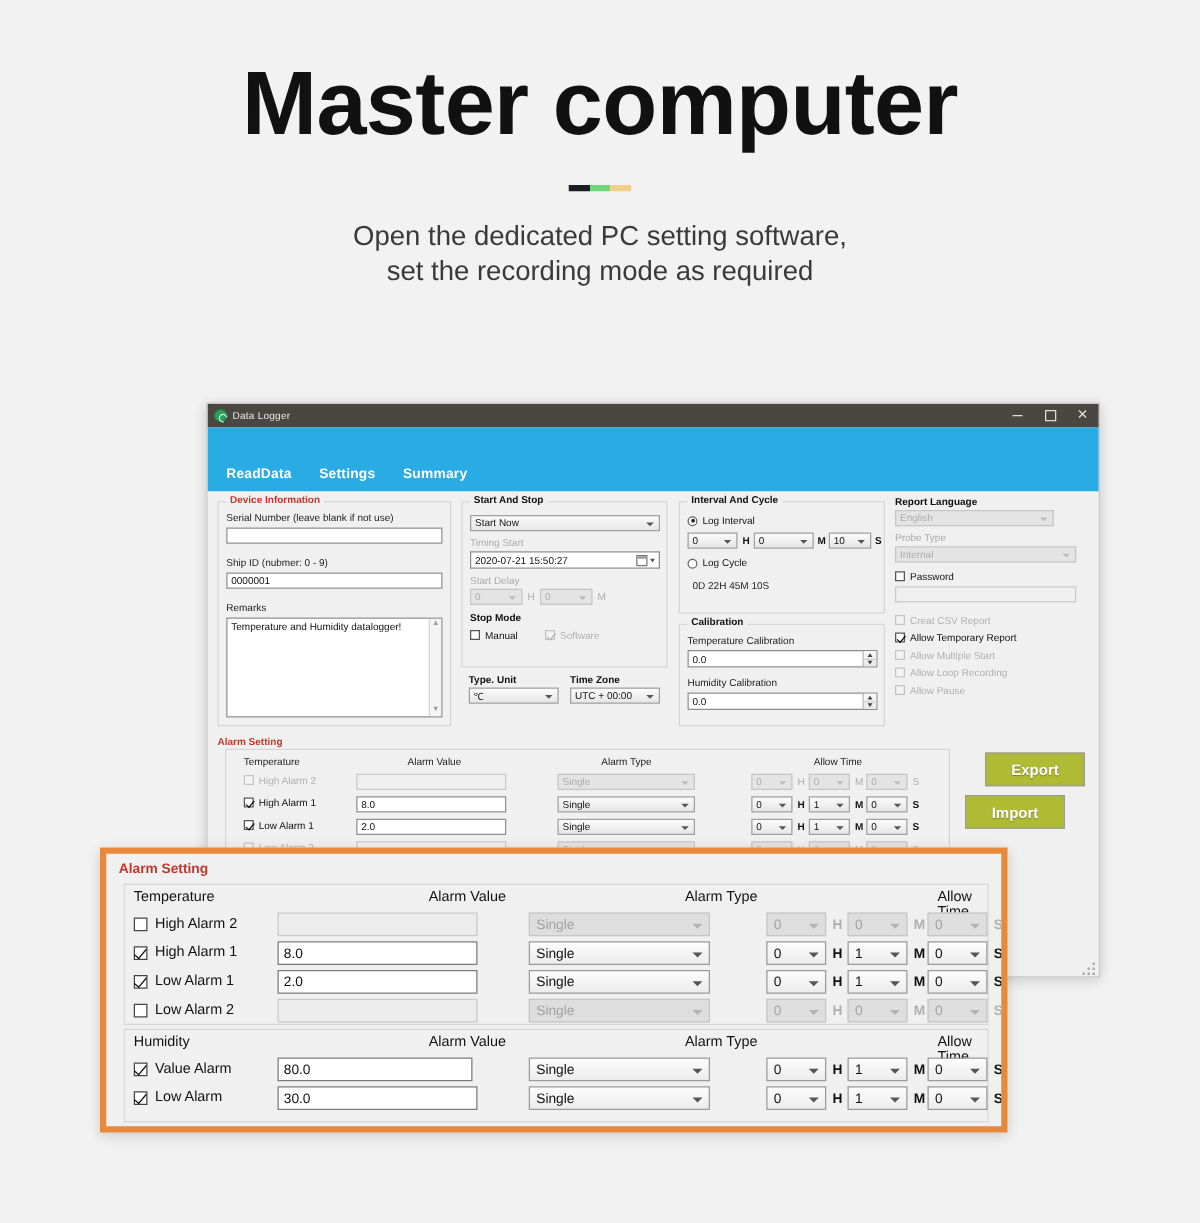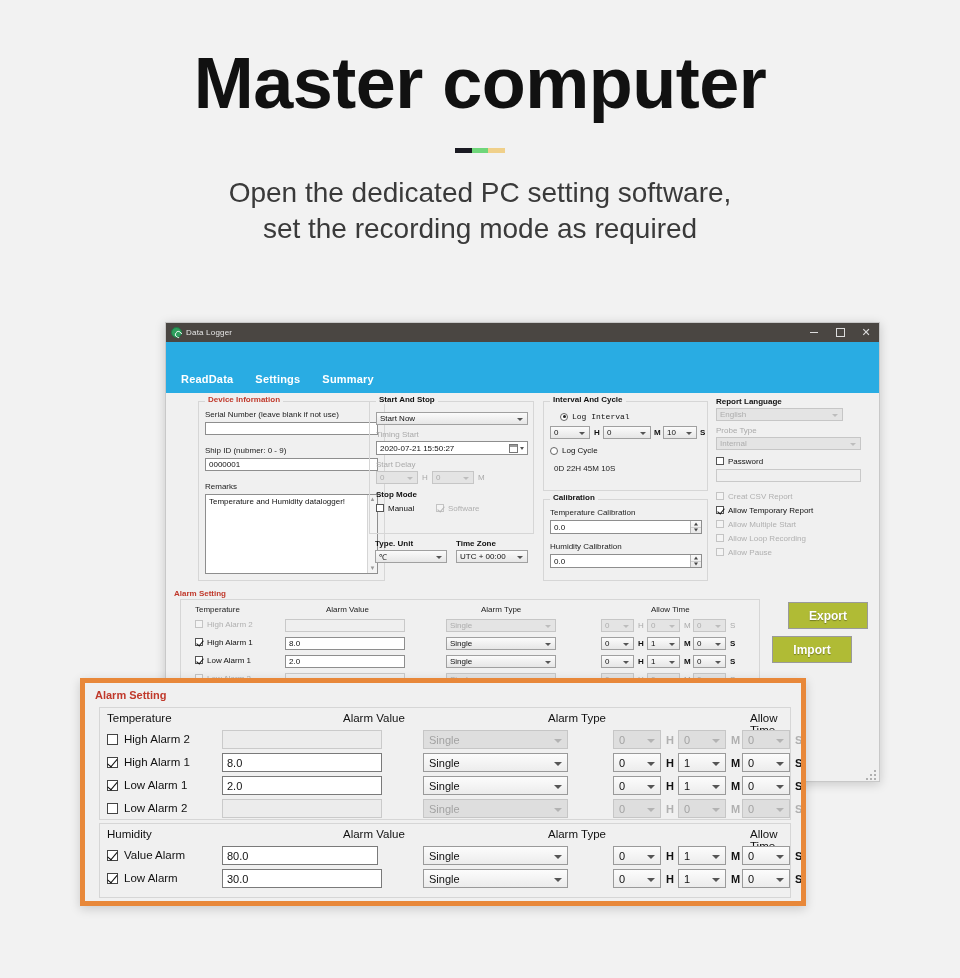--- a/index.html
+++ b/index.html
@@ -20,21 +20,21 @@
     letter-spacing:-0.5px; line-height:1.05;
     font-family:"Liberation Sans", sans-serif;
   }
   #divider { margin:26px auto 0; width:50px; height:5px; display:flex; }
   #divider span { flex:1; }
   .dv0 { background:#1b1b23; }
   .dv1 { background:#6fd67a; }
   .dv2 { background:#f0d08a; }
   #hero-sub {
     margin-top:22px;
-    font-size:28px; color:#3a3a3a; line-height:1.3;
+    font-size:22px; color:#3a3a3a; line-height:1.3;
     font-weight:normal;
   }
   #hero-sub div { white-space:nowrap; }
 
   
   #app-window {
     position:absolute; left:165px; top:322px;
     width:715px; height:460px;
     background:#f0f0f0;
     border:1px solid #c8c8c8;
@@ -266,21 +266,21 @@
   <div id="ribbon">
     <div id="tabs">
       <div class="tab">ReadData</div>
       <div class="tab">Settings</div>
       <div class="tab">Summary</div>
     </div>
   </div>
 
   <div id="client">
 
-    <div class="group" style="left:8px; top:8px; width:187px; height:180px;margin-left:24px;">
+    <div class="group" style="left:8px; top:8px; width:187px; height:180px;">
       <div class="group-title">Device Information</div>
       <div class="plain-label" style="position:absolute; left:6px; top:8px;">Serial Number (leave blank if not use)</div>
       <div class="tbox" style="position:absolute; left:6px; top:20px; width:173px;"></div>
 
       <div class="plain-label" style="position:absolute; left:6px; top:44px;">Ship ID (nubmer: 0 - 9)</div>
       <div class="tbox" style="position:absolute; left:6px; top:56px; width:173px;">0000001</div>
 
       <div class="plain-label" style="position:absolute; left:6px; top:80px;">Remarks</div>
       <div class="textarea" style="position:absolute; left:6px; top:92px; width:173px; height:80px;">
         <span>Temperature and Humidity datalogger!</span>
@@ -323,21 +323,21 @@
       <div class="bold-label">Type. Unit</div>
       <div class="sel" style="width:72px; margin-top:2px;">℃</div>
     </div>
     <div style="position:absolute; left:290px; top:146px;">
       <div class="bold-label">Time Zone</div>
       <div class="sel" style="width:72px; margin-top:2px;">UTC + 00:00</div>
     </div>
 
     <div class="group" style="left:377px; top:8px; width:165px; height:90px;">
       <div class="group-title" style="color:#111;">Interval And Cycle</div>
-      <div class="rb" style="position:absolute; left:16px; top:10px;font-family:Liberation Mono, monospace;">
+      <div class="rb" style="position:absolute; left:6px; top:10px;">
         <span class="dot on"></span>
         <span>Log Interval</span>
       </div>
       <div class="sel" style="position:absolute; left:6px; top:24px; width:40px;">0</div>
       <div class="bold-label" style="position:absolute; left:50px; top:26px;">H</div>
       <div class="sel" style="position:absolute; left:59px; top:24px; width:48px;">0</div>
       <div class="bold-label" style="position:absolute; left:110px; top:26px;">M</div>
       <div class="sel" style="position:absolute; left:119px; top:24px; width:34px;">10</div>
       <div class="bold-label" style="position:absolute; left:156px; top:26px;">S</div>
 

